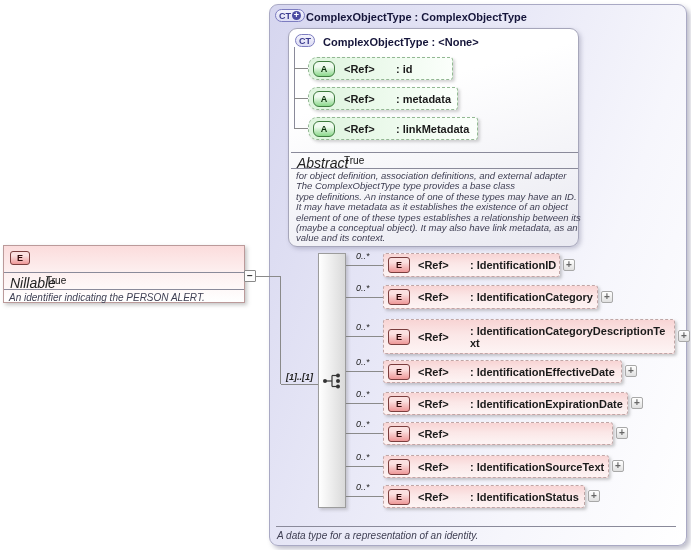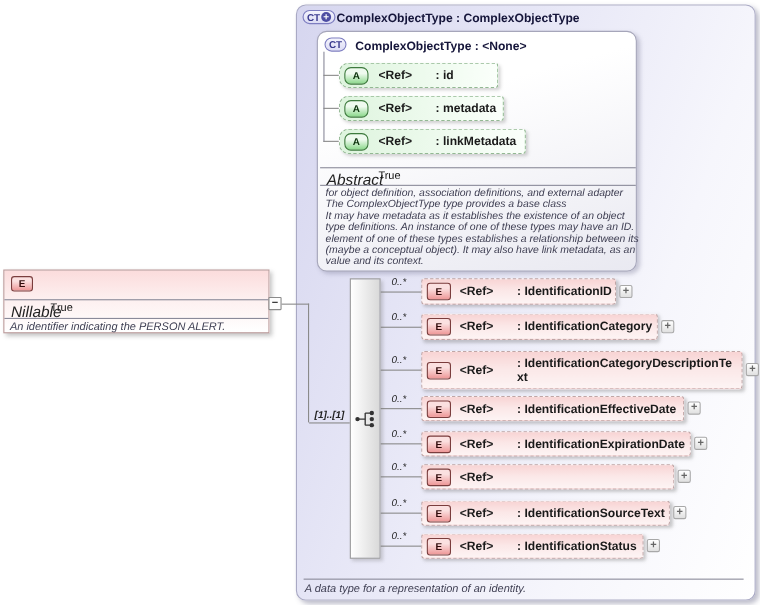--- a/index.html
+++ b/index.html
@@ -83,22 +83,22 @@
       <span>CT</span>
     </span>
   <div class="inner-title">ComplexObjectType : &lt;None&gt;</div>
   <div class="abs hline" style="left:2px;top:123px;width:287px;"></div>
   <span class="abs fact-label" style="left:8px;top:126px;">Abstract</span>
   <span class="abs fact-value" style="left:55px;top:126px;">True</span>
   <div class="abs hline" style="left:2px;top:139px;width:287px;"></div>
   <div class="abs" style="left:7px;top:142px;width:281px;">
     <div class="desc">for object definition, association definitions, and external adapter</div>
     <div class="desc">The ComplexObjectType type provides a base class</div>
+    <div class="desc">type definitions. An instance of one of these types may have an ID.</div>
     <div class="desc">It may have metadata as it establishes the existence of an object</div>
-    <div class="desc">type definitions. An instance of one of these types may have an ID.</div>
     <div class="desc">element of one of these types establishes a relationship between its</div>
     <div class="desc">(maybe a conceptual object). It may also have link metadata, as an</div>
     <div class="desc">value and its context.</div>
   </div>
 </div>
 
 <div class="abs line" style="left:256px;top:276px;width:25px;height:1px;"></div>
 <div class="abs line" style="left:280px;top:276px;width:1px;height:108px;"></div>
 <div class="abs line" style="left:281px;top:384px;width:37px;height:1px;"></div>
 <div class="abs vline" style="left:294px;top:47px;height:82px;"></div>

